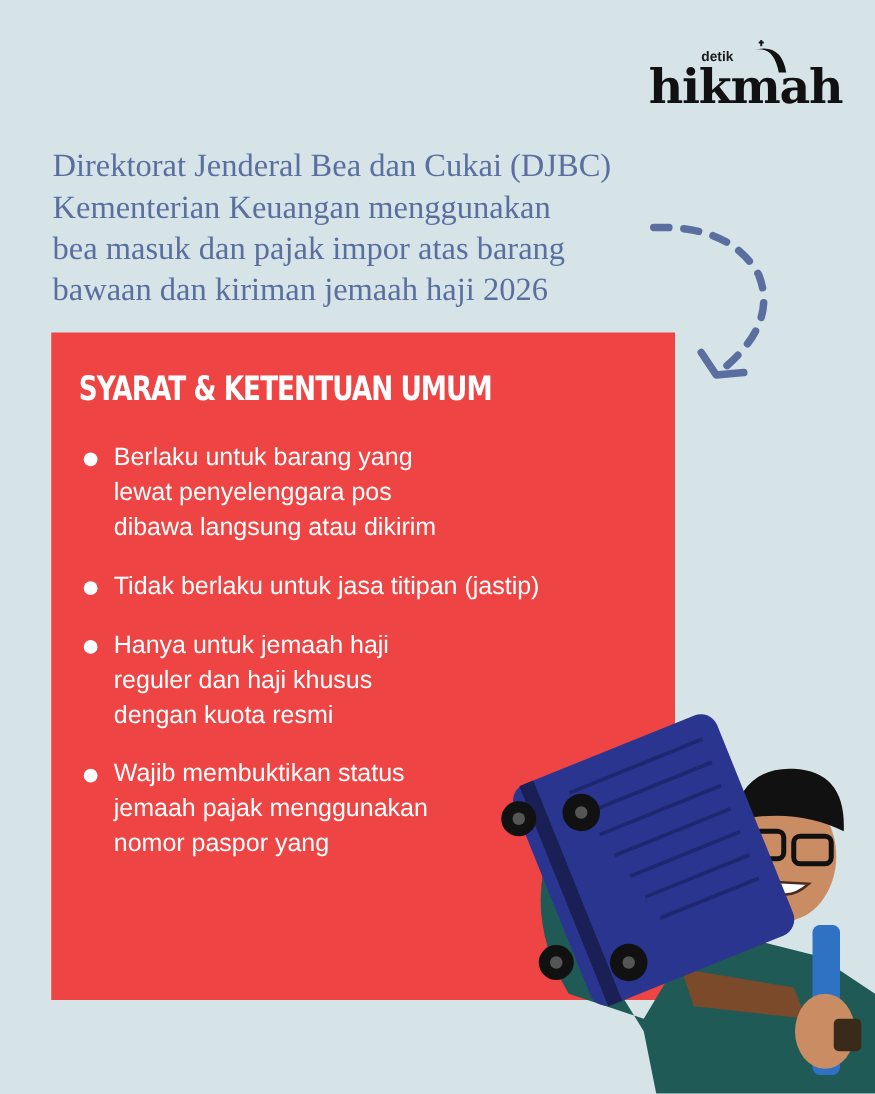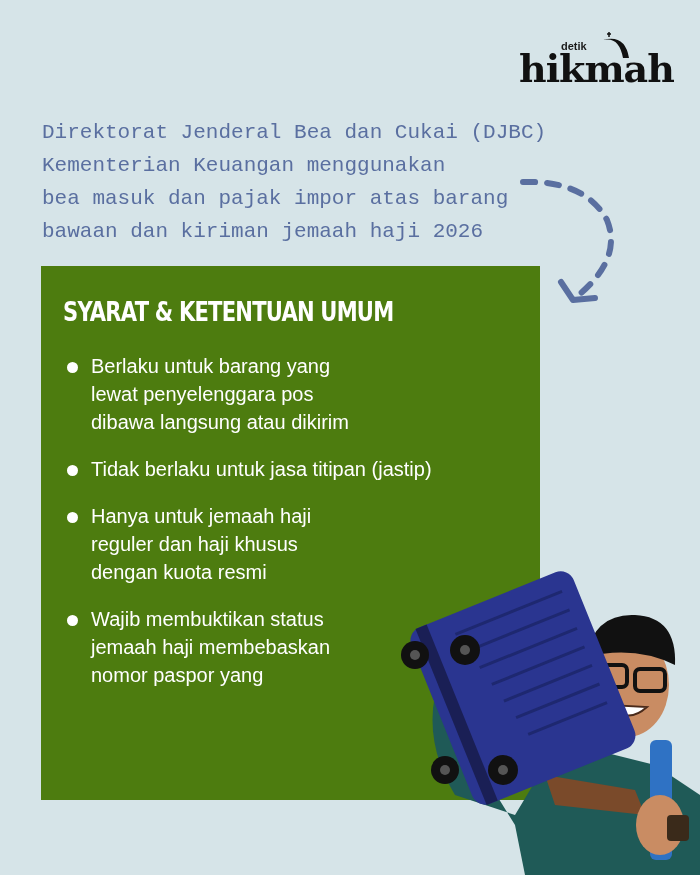--- a/index.html
+++ b/index.html
@@ -1,24 +1,24 @@
 <!DOCTYPE html>
 <html><head>
 <meta charset="utf-8">
 <style>
   html,body{margin:0;padding:0;}
   body{width:700px;height:875px;background:#d6e4e8;position:relative;overflow:hidden;font-family:"DejaVu Sans","Liberation Sans",sans-serif;}
   .logo{position:absolute;left:496px;top:28px;width:140px;height:62px;margin-left:23px;}
   .logo .small{position:absolute;left:42px;top:12px;font-size:11px;font-weight:bold;color:#1a1a1a;font-family:"Liberation Sans",sans-serif;}
   .logo .big{position:absolute;left:0;top:22px;font-size:38px;font-weight:bold;color:#111;letter-spacing:-1px;font-family:"DejaVu Serif",serif;line-height:38px;text-align:center;}
   .logo svg{position:absolute;left:80px;top:0;}
-  .intro{position:absolute;left:42px;top:116px;width:480px;color:#5a6fa0;font-size:21px;line-height:33px;font-family:Liberation Mono, monospace;}
+  .intro{position:absolute;left:42px;top:116px;width:480px;color:#5a6fa0;font-size:26px;line-height:33px;font-family:Liberation Serif, serif;}
   .intro div{white-space:nowrap;}
   .arrow{position:absolute;left:515px;top:170px;}
-  .card{position:absolute;left:41px;top:266px;width:499px;height:534px;background:#4d7c0f;}
+  .card{position:absolute;left:41px;top:266px;width:499px;height:534px;background:#ef4444;}
   .card-title{position:absolute;left:22px;top:30px;color:#fff;font-family:"DejaVu Sans",sans-serif;font-weight:bold;font-size:27px;letter-spacing:-1px;transform:scaleX(0.78);transform-origin:left;white-space:nowrap;}
   .items{position:absolute;left:26px;top:86px;width:480px;}
   .item{position:relative;padding-left:24px;color:#fff;font-size:20px;line-height:28px;margin-bottom:19px;font-family:"Liberation Sans",sans-serif;}
   .item .dot{position:absolute;left:0;top:10px;width:11px;height:11px;border-radius:50%;background:#fff;}
   .item .line{white-space:nowrap;}
   .photo{position:absolute;left:395px;top:565px;width:305px;height:310px;}
 </style>
 </head>
 <body>
 
@@ -58,21 +58,21 @@
     </div>
     <div class="item">
       <span class="dot"></span>
       <div class="line">Hanya untuk jemaah haji</div>
       <div class="line">reguler dan haji khusus</div>
       <div class="line">dengan kuota resmi</div>
     </div>
     <div class="item">
       <span class="dot"></span>
       <div class="line">Wajib membuktikan status</div>
-      <div class="line">jemaah haji membebaskan</div>
+      <div class="line">jemaah pajak menggunakan</div>
       <div class="line">nomor paspor yang</div>
     </div>
   </div>
 </div>
 
 <svg class="photo" viewBox="0 0 305 310">
 
   <path d="M40 130 Q30 180 60 230 L120 250 L150 200 L200 185 L260 200 L305 230 L305 310 L130 310 L120 260 Z" fill="#1f5a57"></path>
 
   <path d="M150 210 L240 225 L250 250 L160 240 Z" fill="#7a4a2a"></path>

